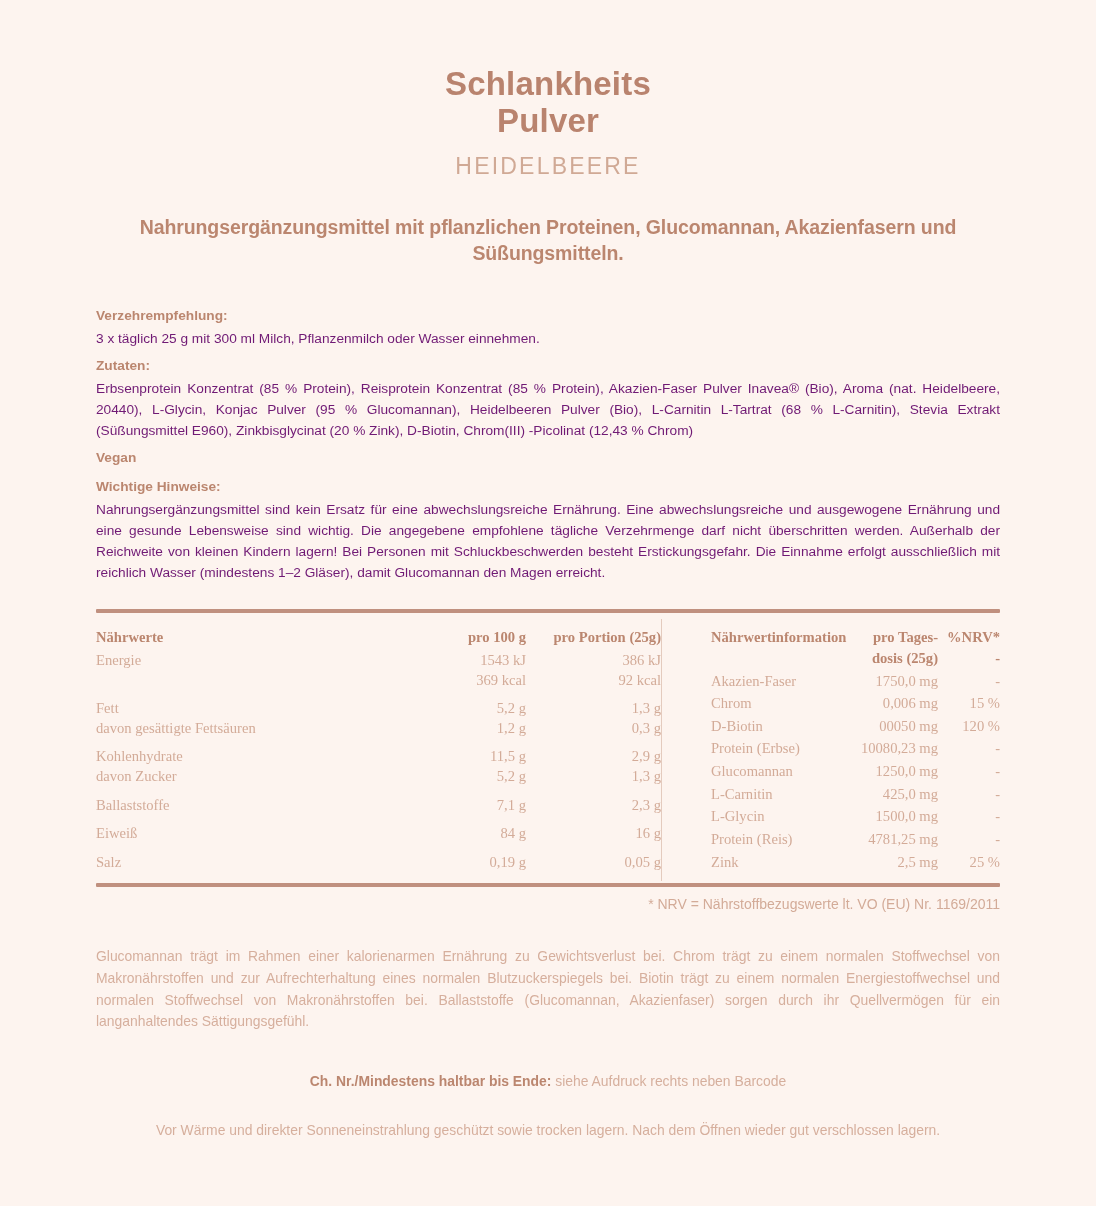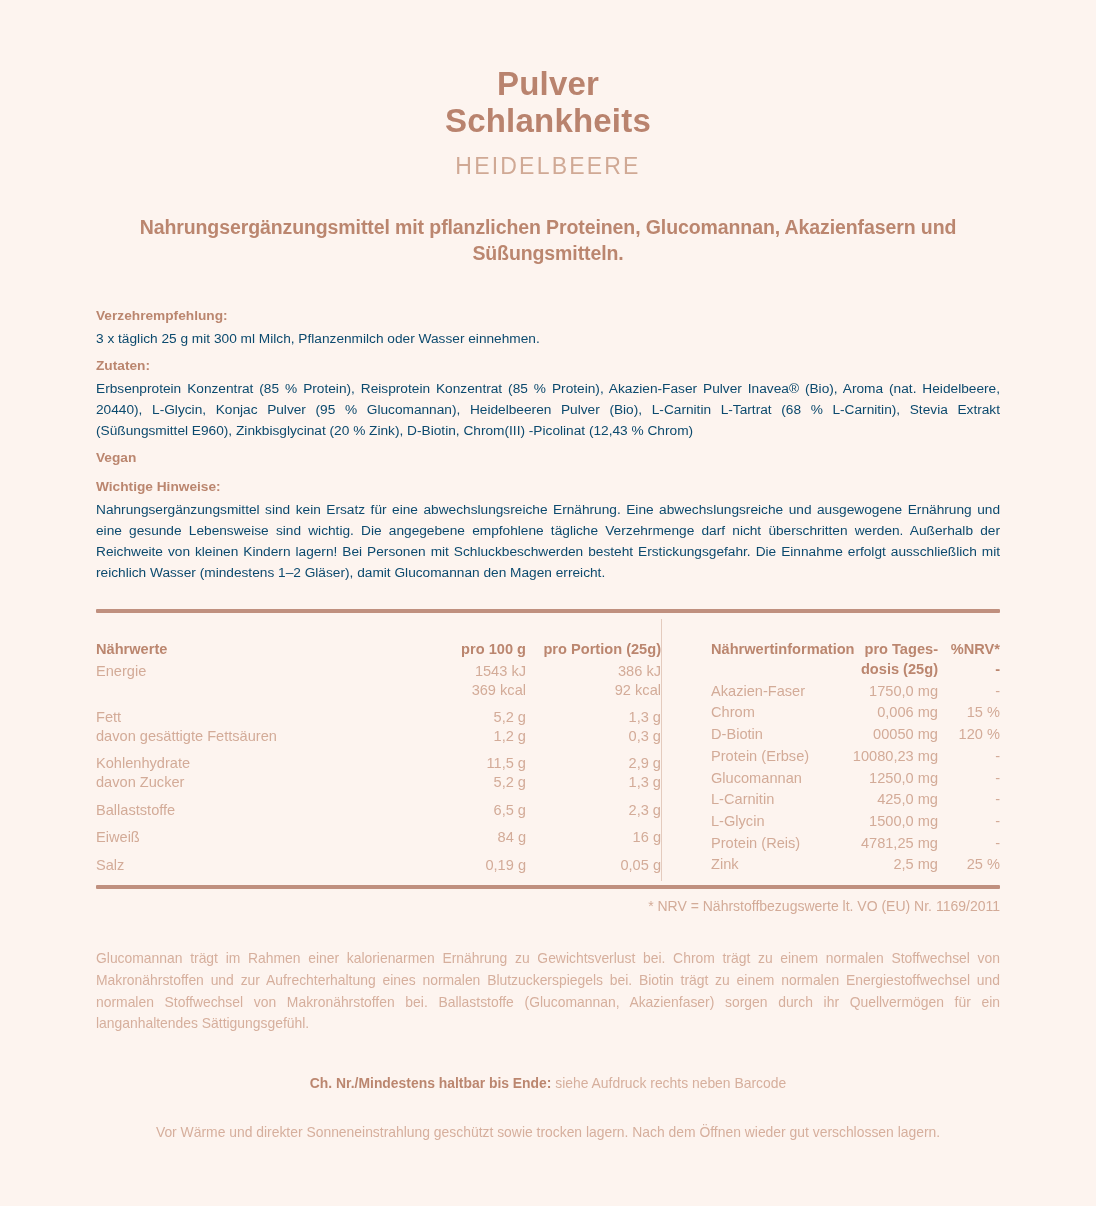--- a/index.html
+++ b/index.html
@@ -57,21 +57,21 @@
   }
   .lbl {
     font-size: 13.7px;
     font-weight: bold;
     color: #bb866f;
     line-height: 1.5;
     margin-bottom: 1px;
   }
   .para {
     font-size: 13.7px;
-    color: #0c4a6e;
+    color: #701a75;
     line-height: 1.55;
     text-align: justify;
     text-justify: inter-word;
     margin: 0;
   }
   .para.plain { text-align: left; }
   .gap-s { height: 7px; }
 
   
   .rule {
@@ -79,21 +79,22 @@
     background: #c0907f;
     border-radius: 1px;
   }
   .rule-top { margin-top: 26px; }
   .rule-bot { margin-top: 10px; }
 
   
   .tables {
     position: relative;
     display: flex;
-    padding-top: 28px;
+    padding-top: 16px;
+    font-family: Liberation Serif, serif;
   }
   .vline {
     position: absolute;
     left: 565px;
     top: 6px;
     width: 1px;
     height: 262px;
     background: #e4cbbe;
   }
   table {
@@ -169,22 +170,22 @@
     font-weight: bold;
     color: #bb866f;
   }
 </style>
 </head>
 <body>
 
 <div class="page">
 
   <div class="title">
+    <div>Schlankheits</div>
     <div>Pulver</div>
-    <div>Schlankheits</div>
   </div>
   <div class="flavor">HEIDELBEERE</div>
   <div class="subtitle">Nahrungsergänzungsmittel mit pflanzlichen Proteinen, Glucomannan, Akazienfasern und Süßungsmitteln.</div>
 
   <div class="info">
 
     <div class="lbl">Verzehrempfehlung:</div>
     <p class="para plain">3 x täglich 25 g mit 300 ml Milch, Pflanzenmilch oder Wasser einnehmen.</p>
 
     <div class="gap-s"></div>
@@ -238,21 +239,21 @@
           <td class="c1">11,5 g</td>
           <td class="c2">2,9 g</td>
         </tr>
         <tr class="row-tight">
           <td class="c0">davon Zucker</td>
           <td class="c1">5,2 g</td>
           <td class="c2">1,3 g</td>
         </tr>
         <tr class="row-spaced">
           <td class="c0">Ballaststoffe</td>
-          <td class="c1">6,5 g</td>
+          <td class="c1">7,1 g</td>
           <td class="c2">2,3 g</td>
         </tr>
         <tr class="row-spaced">
           <td class="c0">Eiweiß</td>
           <td class="c1">84 g</td>
           <td class="c2">16 g</td>
         </tr>
         <tr class="row-spaced">
           <td class="c0">Salz</td>
           <td class="c1">0,19 g</td>

